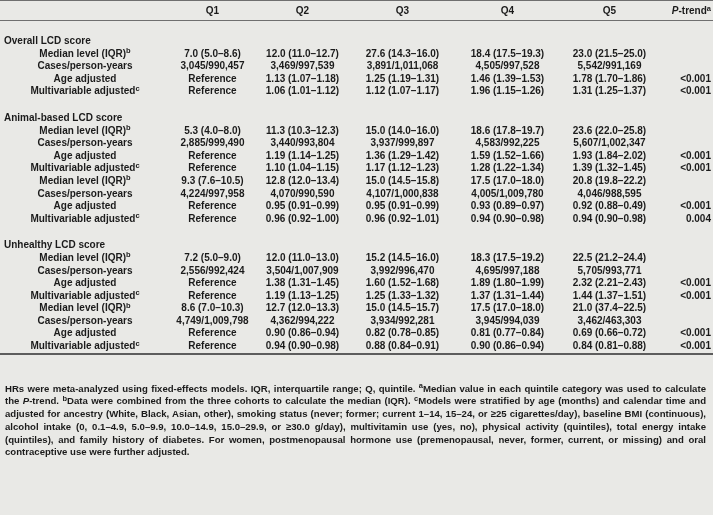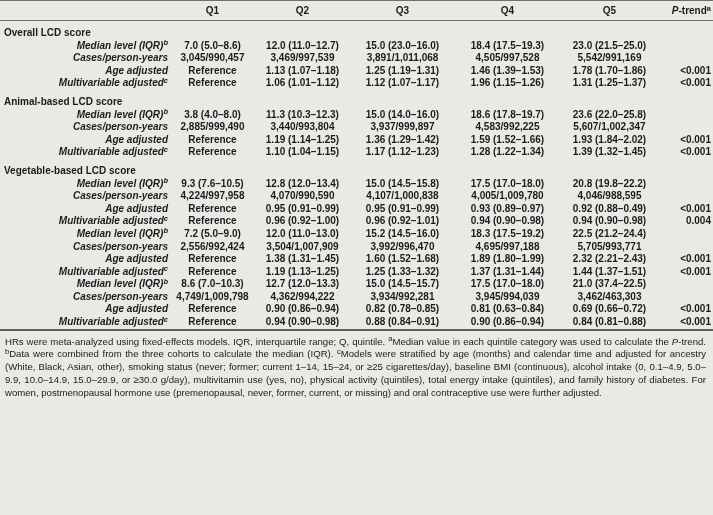--- a/index.html
+++ b/index.html
@@ -32,43 +32,44 @@
     padding: 0 2px;
     height: 12.6px;
     line-height: 12.6px;
     white-space: nowrap;
     overflow: hidden;
     vertical-align: bottom;
   }
   .center { text-align: center; }
   .right  { text-align: right; }
   tr.section td {
-    padding-top: 6px;
+    padding-top: 14px;
     padding-left: 4px;
     text-align: left;
     height: 18px;
   }
-  td.label { padding-left: 15px; text-align: right; font-style: italic; }
+  td.label { padding-left: 15px; text-align: center; }
   td.val   { text-align: center; }
   td.p     { text-align: right; padding-right: 3px; }
   sup {
     font-size: 7.5px;
     line-height: 0;
     vertical-align: baseline;
     position: relative;
     top: -3.5px;
   }
   i { font-style: italic; }
   .footnote {
     padding: 5px 7px 0 5px;
     font-size: 9.6px;
-    font-weight: 400;
+    font-weight: 700;
     line-height: 1.33;
     text-align: justify;
     color: #1b1b1b;
+    margin-top: 23px;
   }
 </style>
 </head>
 <body>
 
 <table class="tbl">
   <colgroup>
     <col style="width:170px">
     <col style="width:85px">
     <col style="width:95px">
@@ -89,21 +90,21 @@
       </tr>
     </thead>
   <tbody>
       <tr class="section">
         <td colspan="7">Overall LCD score</td>
       </tr>
       <tr>
         <td class="label">Median level (IQR)<sup>b</sup></td>
         <td class="val">7.0 (5.0–8.6)</td>
         <td class="val">12.0 (11.0–12.7)</td>
-        <td class="val">15.0 (23.0–16.0)</td>
+        <td class="val">27.6 (14.3–16.0)</td>
         <td class="val">18.4 (17.5–19.3)</td>
         <td class="val">23.0 (21.5–25.0)</td>
         <td class="p"></td>
       </tr>
       <tr>
         <td class="label">Cases/person-years</td>
         <td class="val">3,045/990,457</td>
         <td class="val">3,469/997,539</td>
         <td class="val">3,891/1,011,068</td>
         <td class="val">4,505/997,528</td>
@@ -126,21 +127,21 @@
         <td class="val">1.12 (1.07–1.17)</td>
         <td class="val">1.96 (1.15–1.26)</td>
         <td class="val">1.31 (1.25–1.37)</td>
         <td class="p">&lt;0.001</td>
       </tr>
       <tr class="section">
         <td colspan="7">Animal-based LCD score</td>
       </tr>
       <tr>
         <td class="label">Median level (IQR)<sup>b</sup></td>
-        <td class="val">3.8 (4.0–8.0)</td>
+        <td class="val">5.3 (4.0–8.0)</td>
         <td class="val">11.3 (10.3–12.3)</td>
         <td class="val">15.0 (14.0–16.0)</td>
         <td class="val">18.6 (17.8–19.7)</td>
         <td class="val">23.6 (22.0–25.8)</td>
         <td class="p"></td>
       </tr>
       <tr>
         <td class="label">Cases/person-years</td>
         <td class="val">2,885/999,490</td>
         <td class="val">3,440/993,804</td>
@@ -160,23 +161,20 @@
       </tr>
       <tr>
         <td class="label">Multivariable adjusted<sup>c</sup></td>
         <td class="val">Reference</td>
         <td class="val">1.10 (1.04–1.15)</td>
         <td class="val">1.17 (1.12–1.23)</td>
         <td class="val">1.28 (1.22–1.34)</td>
         <td class="val">1.39 (1.32–1.45)</td>
         <td class="p">&lt;0.001</td>
       </tr>
-      <tr class="section">
-        <td colspan="7">Vegetable-based LCD score</td>
-      </tr>
       <tr>
         <td class="label">Median level (IQR)<sup>b</sup></td>
         <td class="val">9.3 (7.6–10.5)</td>
         <td class="val">12.8 (12.0–13.4)</td>
         <td class="val">15.0 (14.5–15.8)</td>
         <td class="val">17.5 (17.0–18.0)</td>
         <td class="val">20.8 (19.8–22.2)</td>
         <td class="p"></td>
       </tr>
       <tr>
@@ -199,20 +197,23 @@
       </tr>
       <tr>
         <td class="label">Multivariable adjusted<sup>c</sup></td>
         <td class="val">Reference</td>
         <td class="val">0.96 (0.92–1.00)</td>
         <td class="val">0.96 (0.92–1.01)</td>
         <td class="val">0.94 (0.90–0.98)</td>
         <td class="val">0.94 (0.90–0.98)</td>
         <td class="p">0.004</td>
       </tr>
+      <tr class="section">
+        <td colspan="7">Unhealthy LCD score</td>
+      </tr>
       <tr>
         <td class="label">Median level (IQR)<sup>b</sup></td>
         <td class="val">7.2 (5.0–9.0)</td>
         <td class="val">12.0 (11.0–13.0)</td>
         <td class="val">15.2 (14.5–16.0)</td>
         <td class="val">18.3 (17.5–19.2)</td>
         <td class="val">22.5 (21.2–24.4)</td>
         <td class="p"></td>
       </tr>
       <tr>
@@ -258,21 +259,21 @@
         <td class="val">3,934/992,281</td>
         <td class="val">3,945/994,039</td>
         <td class="val">3,462/463,303</td>
         <td class="p"></td>
       </tr>
       <tr>
         <td class="label">Age adjusted</td>
         <td class="val">Reference</td>
         <td class="val">0.90 (0.86–0.94)</td>
         <td class="val">0.82 (0.78–0.85)</td>
-        <td class="val">0.81 (0.63–0.84)</td>
+        <td class="val">0.81 (0.77–0.84)</td>
         <td class="val">0.69 (0.66–0.72)</td>
         <td class="p">&lt;0.001</td>
       </tr>
       <tr>
         <td class="label">Multivariable adjusted<sup>c</sup></td>
         <td class="val">Reference</td>
         <td class="val">0.94 (0.90–0.98)</td>
         <td class="val">0.88 (0.84–0.91)</td>
         <td class="val">0.90 (0.86–0.94)</td>
         <td class="val">0.84 (0.81–0.88)</td>

